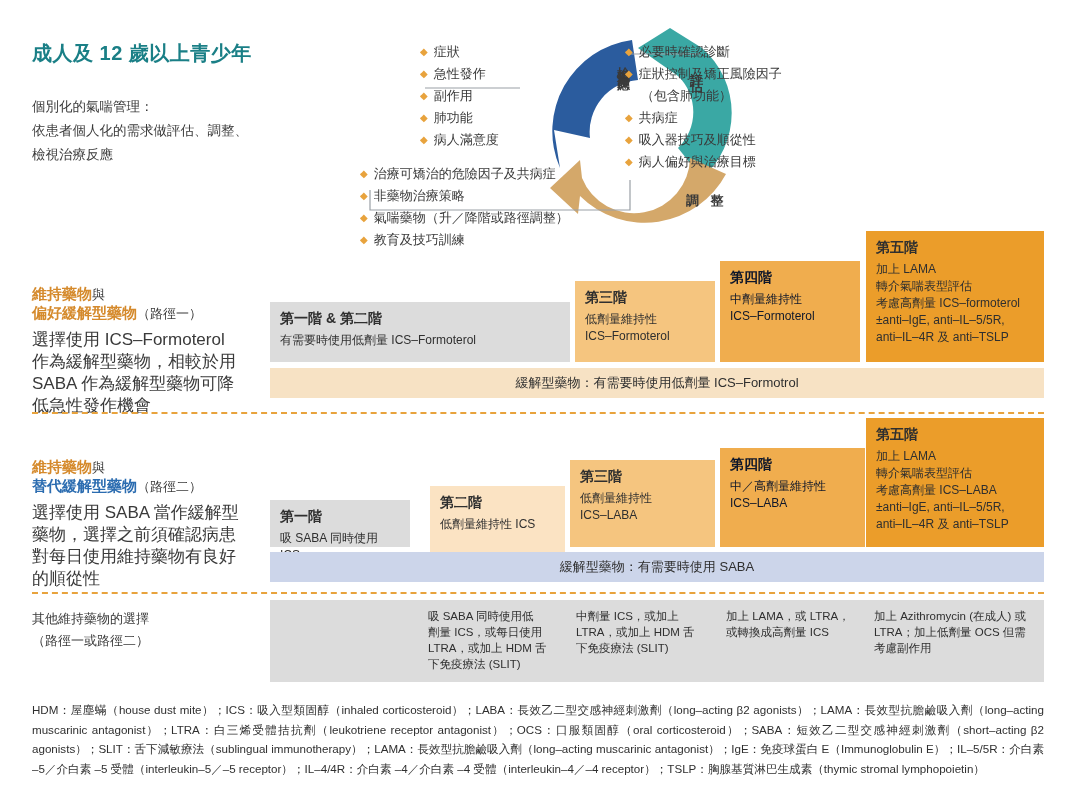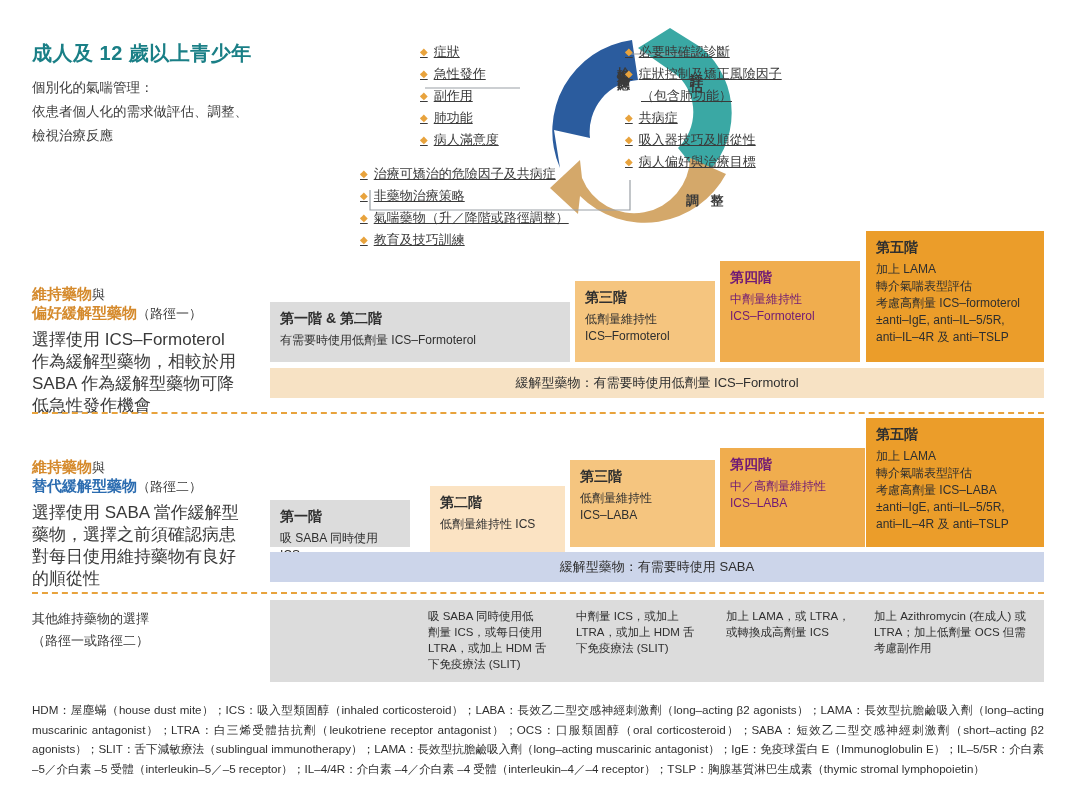--- a/index.html
+++ b/index.html
@@ -15,21 +15,21 @@
     position:absolute;left:32px;top:40px;width:300px;
     font-size:20px;font-weight:bold;color:#1a7f86;letter-spacing:.5px;
   }
   .head-sub{
     position:absolute;left:32px;top:76px;width:250px;
     font-size:13.5px;line-height:24px;color:#3a3a3a;
   }
 
   
   .blist{position:absolute;font-size:13px;line-height:22px;color:#3a3a3a;}
-  .blist div{white-space:nowrap;text-decoration:underline;}
+  .blist div{white-space:nowrap;}
   .dia{color:#e8a33d;font-size:10px;margin-right:6px;vertical-align:1px;}
 
   #cycle-left-list{left:420px;top:41px;}
   #cycle-right-list{left:625px;top:41px;}
   #cycle-bottom-list{left:360px;top:163px;}
 
   
   #cycle{position:absolute;left:520px;top:18px;width:250px;height:210px;}
   .cyc-label{
     position:absolute;font-size:13px;font-weight:bold;color:#ffffff;
@@ -46,21 +46,21 @@
   .rowlab .small{font-size:13px;font-weight:normal;color:#3a3a3a;}
   .rowlab .body{font-size:17px;line-height:22px;color:#3a3a3a;margin-top:6px;}
 
   
   .step{position:absolute;box-sizing:border-box;padding:8px 10px;}
   .step .title{font-size:14px;font-weight:bold;margin-bottom:4px;}
   .step .txt{font-size:12px;line-height:17px;}
   .s-grey{background:#dcdcdc;color:#2f2f2f;}
   .s-l1{background:#fbe3c3;color:#2f2f2f;}
   .s-l3{background:#f5c57f;color:#2f2f2f;}
-  .s-l4{background:#f0ad4e;color:#701a75;}
+  .s-l4{background:#f0ad4e;color:#0f172a;}
   .s-l5{background:#eb9d2a;color:#2f2f2f;}
 
   .reliever{
     position:absolute;box-sizing:border-box;height:30px;line-height:30px;
     text-align:center;font-size:13px;color:#2f2f2f;
   }
   .rel-tan{background:#f7e2c4;}
   .rel-blue{background:#ccd5ea;}
 
   
@@ -76,21 +76,21 @@
     position:absolute;left:32px;top:700px;width:1012px;
     font-size:11.6px;line-height:19.5px;color:#2f2f2f;text-align:justify;
   }
 </style>
 </head>
 <body>
 
 <div class="page">
 
   <div class="head-title">成人及 12 歲以上青少年</div>
-  <div class="head-sub" style="white-space:pre-line;">個別化的氣喘管理：
+  <div class="head-sub" style="white-space:pre-line;margin-top:19px;">個別化的氣喘管理：
 依患者個人化的需求做評估、調整、
 檢視治療反應</div>
 
   <div id="cycle">
     <svg width="250" height="215" viewBox="0 0 250 215" xmlns="http://www.w3.org/2000/svg">
 
       <path d="M118,30 L150,10 L182,30 A86,86 0 0 1 182,160 L158,130 A50,50 0 0 0 158,58 Z" fill="#3aa8a4"></path>
 
       <path d="M40,150 L34,112 L70,120 A52,52 0 0 1 118,62 L112,22 A92,92 0 0 0 40,150 Z" fill="#2b5c9e"></path>
 

